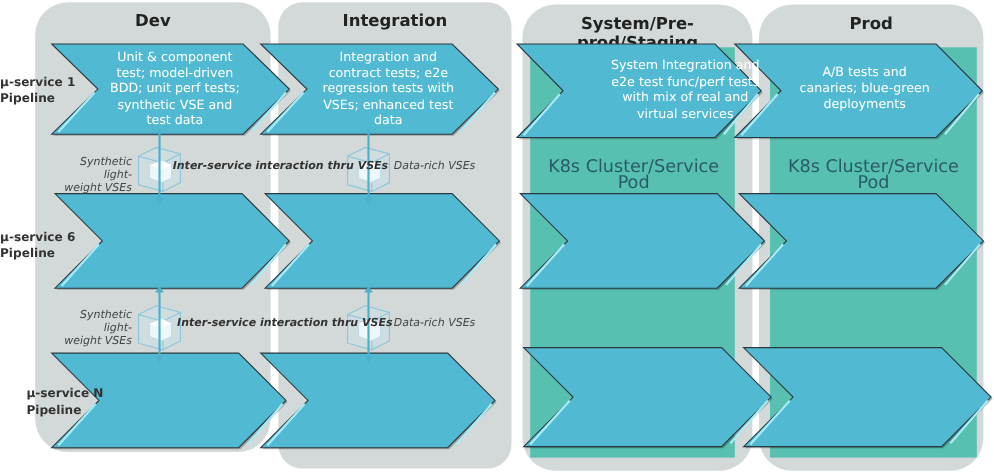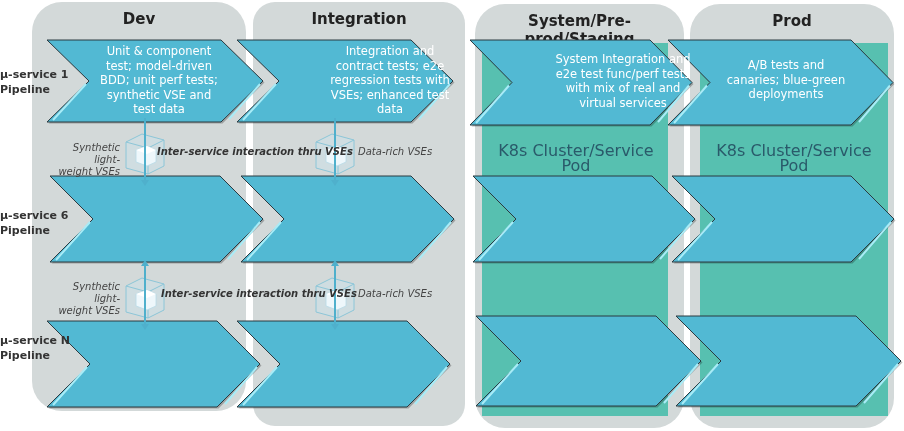--- a/index.html
+++ b/index.html
@@ -106,33 +106,33 @@
     </svg>
     <svg class="chev" width="229" height="94" style="left: 676px; top: 316px;">
       <polygon points="0,0 180,0 225,45 180,90 0,90 45,45" transform="translate(1.5,1.5)" fill="rgba(0,0,0,0.25)"></polygon>
       <polygon points="0,0 180,0 225,45 180,90 0,90 45,45" fill="#52b9d3" stroke="#2b3a40" stroke-width="1"></polygon>
       <line x1="42" y1="48" x2="6" y2="88" stroke="#a8ecf7" stroke-width="2"></line>
       <line x1="222" y1="48" x2="188" y2="87" stroke="#a8ecf7" stroke-width="2"></line>
     </svg>
   </div>
 
 <div class="chev-text" style="left:94px;top:44px;width:130px;">Unit &amp; component test; model-driven BDD; unit perf tests; synthetic VSE and test data</div>
-<div class="chev-text" style="left:286px;top:44px;width:134px;margin-left:37px;">Integration and contract tests; e2e regression tests with VSEs; enhanced test data</div>
+<div class="chev-text" style="left:286px;top:44px;width:134px;">Integration and contract tests; e2e regression tests with VSEs; enhanced test data</div>
 <div class="chev-text" style="left:513px;top:52px;width:140px;margin-left:40px;">System Integration and e2e test func/perf tests with mix of real and virtual  services</div>
 <div class="chev-text" style="left:722px;top:58px;width:128px;">A/B tests and canaries; blue-green deployments</div>
 
 <div class="row-label" style="left:0px;top:67px;">
   <div>µ-service 1</div>
   <div>Pipeline</div>
 </div>
 <div class="row-label" style="left:0px;top:208px;">
   <div>µ-service 6</div>
   <div>Pipeline</div>
 </div>
-<div class="row-label" style="left:0px;top:333px;">
+<div class="row-label" style="left:0px;top:350px;padding-left:24px;">
   <div>µ-service N</div>
   <div>Pipeline</div>
 </div>
 
 <svg class="vse" style="left:120px;top:128px;" width="50" height="50" viewBox="0 0 50 50">
     <polygon points="6,14 22,6 44,12 44,38 28,46 6,40" fill="rgba(200,230,240,0.35)" stroke="#8cc6d8" stroke-width="1"></polygon>
     <polyline points="6,14 28,20 44,12" fill="none" stroke="#8cc6d8" stroke-width="1"></polyline>
     <line x1="28" y1="20" x2="28" y2="46" stroke="#8cc6d8" stroke-width="1"></line>
     <polygon points="16,22 27,18 36,22 36,34 27,38 16,34" fill="#eef7fb" stroke="#b8dbe7" stroke-width="0.8"></polygon>
     <polygon points="16,22 27,18 36,22 27,26" fill="#ffffff"></polygon>

